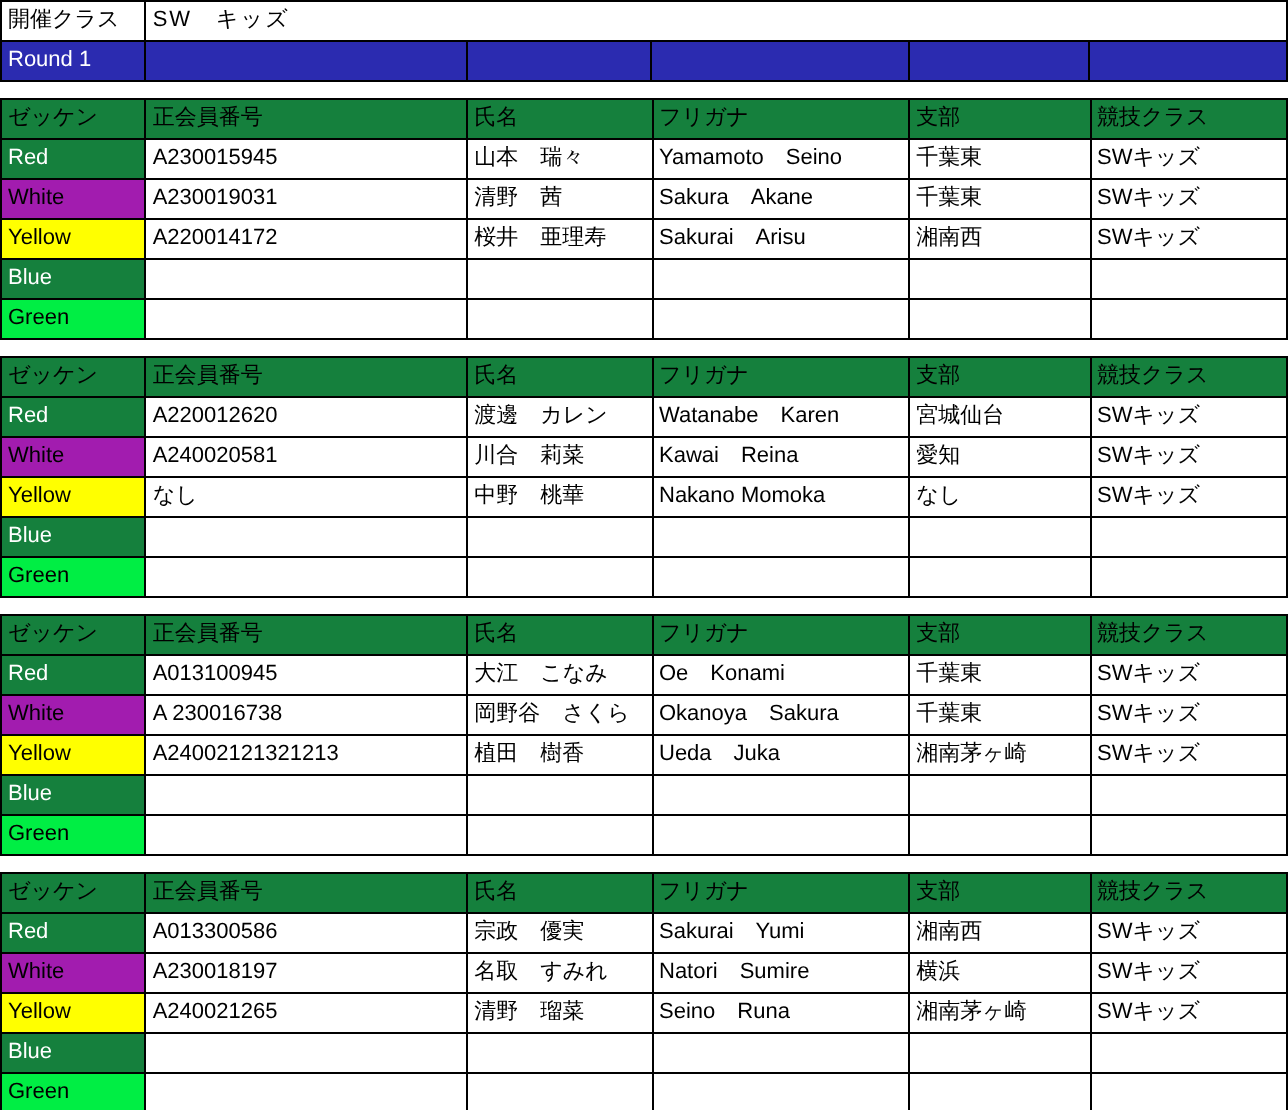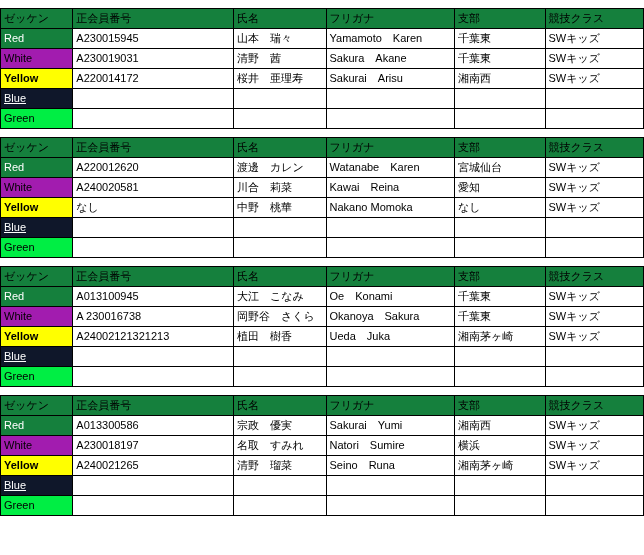--- a/index.html
+++ b/index.html
@@ -67,28 +67,54 @@
 
   
   .hdr td {
     background: #15803d;
     font-size: 11px;
   }
 
   
   .lane-red    { background: #15803d; color: #ffffff; }
   .lane-white  { background: #a21caf; color: #000000; }
-  .lane-yellow { background: #ffff00; color: #000000; font-weight: bold; }
-  .lane-blue   { background: #0f172a; color: #ffffff; text-decoration: underline; }
+  .lane-yellow { background: #ffff00; color: #000000; }
+  .lane-blue   { background: #15803d; color: #ffffff; }
   .lane-green  { background: #00ee44; color: #000000; margin-top: 26px; }
 </style>
 </head>
 <body>
 
 <div class="sheet">
+  <table class="grid">
+    <colgroup>
+      <col class="c0">
+        <col class="c1">
+        <col class="c2">
+        <col class="c3">
+        <col class="c4">
+        <col class="c5">
+    </colgroup>
+    <tbody>
+
+      <tr class="title-row">
+        <td class="title-label">開催クラス</td>
+        <td class="title-value" colspan="5">SW　キッズ</td>
+      </tr>
+
+      <tr class="round-row">
+        <td class="round-label">Round  1</td>
+        <td></td>
+        <td></td>
+        <td></td>
+        <td></td>
+        <td></td>
+      </tr>
+    </tbody>
+  </table>
 
   <div id="heats-container">
       <div style="height: 8px; background: rgb(255, 255, 255);"></div>
       <table class="grid">
         <colgroup>
           <col class="c0">
           <col class="c1">
           <col class="c2">
           <col class="c3">
           <col class="c4">
@@ -100,21 +126,21 @@
             <td>正会員番号</td>
             <td>氏名</td>
             <td>フリガナ</td>
             <td>支部</td>
             <td>競技クラス</td>
           </tr>
           <tr>
             <td class="lane-red">Red</td>
             <td>A230015945</td>
             <td>山本　瑞々</td>
-            <td>Yamamoto　Karen</td>
+            <td>Yamamoto　Seino</td>
             <td>千葉東</td>
             <td>SWキッズ</td>
           </tr>
           <tr>
             <td class="lane-white">White</td>
             <td>A230019031</td>
             <td>清野　茜</td>
             <td>Sakura　Akane</td>
             <td>千葉東</td>
             <td>SWキッズ</td>

